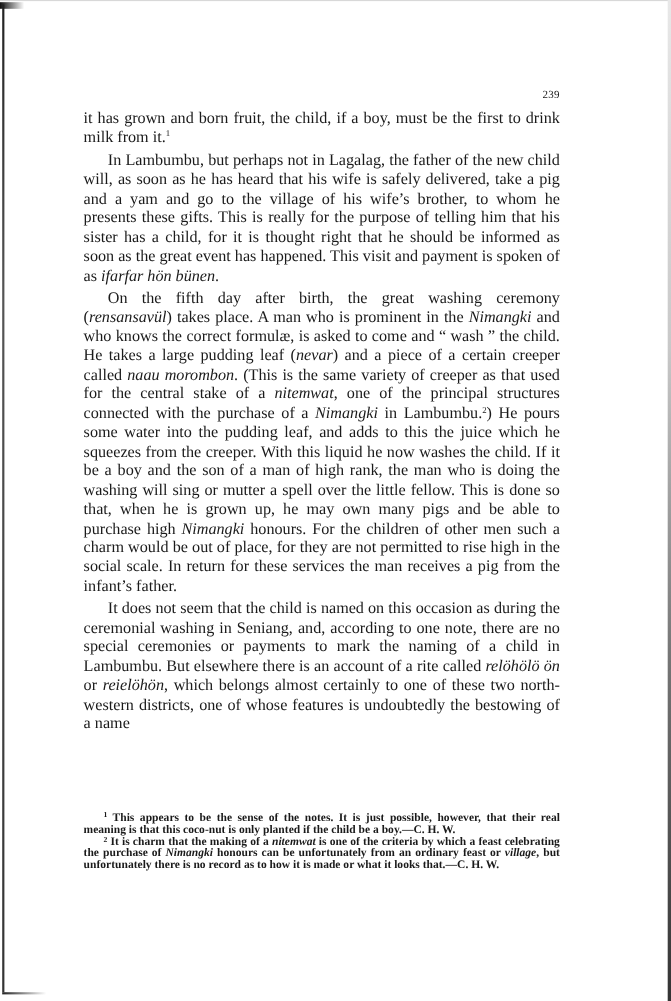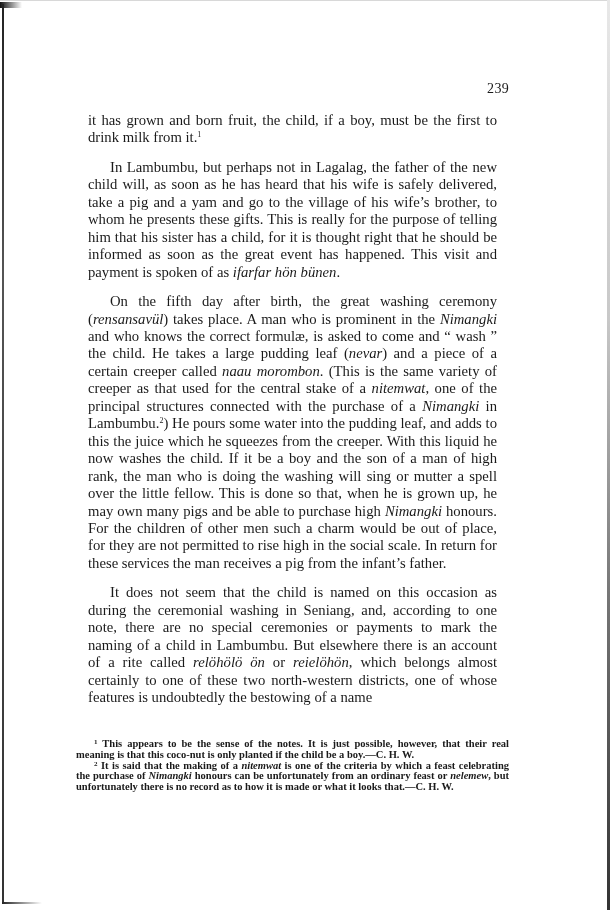--- a/index.html
+++ b/index.html
@@ -27,26 +27,26 @@
       background: linear-gradient(to bottom, #e8e8e8 0%, #c8c8c8 35%, #777 65%, #333 100%);
     }
     .page {
       position: absolute; left: 76px; top: 78px; width: 433px;
     }
     .running-head {
       position: relative; height: 22px;
       font-family: "Liberation Serif", serif; font-size: 14.6px; letter-spacing: 0.9px;
     }
     .running-title { position: absolute; left: 53px; top: 2px; }
-    .page-number { position: absolute; right: 0; top: 3px; font-size: 14px; letter-spacing: 0.3px; }
+    .page-number { position: absolute; right: 0; top: 3px; font-size: 10px; letter-spacing: 0.3px; }
     .body-text {
       font-family: "Liberation Serif", serif; font-size: 14.7px; line-height: 17.45px;
       text-align: justify; margin-top: 0;
     }
-    .body-text p { margin: 12px; text-indent: 0; }
+    .body-text p { margin: 0; text-indent: 0; }
     .body-text p.indent { text-indent: 22px; margin-top: 3px; }
     .body-text i { font-style: italic; }
     sup { font-size: 8px; vertical-align: 5px; line-height: 0; }
     .footnotes {
       position: absolute; left: 76px; top: 739px; width: 433px;
       font-family: "Liberation Serif", serif; font-size: 10.5px; line-height: 10.8px;
       text-align: justify;
     }
     .footnotes p { margin: 0; text-indent: 18px; font-weight: bold; }
     .footnotes sup { font-size: 7px; vertical-align: 3px; }
@@ -67,14 +67,14 @@
   <div class="body-text" id="body-text">
       <p><span>it has grown and born fruit, the child, if a boy, must be the first to drink milk from it.</span><sup>1</sup></p>
       <p class="indent"><span>In Lambumbu, but perhaps not in Lagalag, the father of the new child will, as soon as he has heard that his wife is safely delivered, take a pig and a yam and go to the village of his wife’s brother, to whom he presents these gifts.  This is really for the purpose of telling him that his sister has a child, for it is thought right that he should be informed as soon as the great event has happened.  This visit and payment is spoken of as </span><i>ifarfar hön bünen</i><span>.</span></p>
       <p class="indent"><span>On the fifth day after birth, the great washing ceremony (</span><i>rensansavül</i><span>) takes place.  A man who is prominent in the </span><i>Nimangki</i><span> and who knows the correct formulæ, is asked to come and “ wash ” the child.  He takes a large pudding leaf (</span><i>nevar</i><span>) and a piece of a certain creeper called </span><i>naau morombon</i><span>.  (This is the same variety of creeper as that used for the central stake of a </span><i>nitemwat</i><span>, one of the principal structures connected with the purchase of a </span><i>Nimangki</i><span> in Lambumbu.</span><sup>2</sup><span>)  He pours some water into the pudding leaf, and adds to this the juice which he squeezes from the creeper.  With this liquid he now washes the child. If it be a boy and the son of a man of high rank, the man who is doing the washing will sing or mutter a spell over the little fellow.  This is done so that, when he is grown up, he may own many pigs and be able to purchase high </span><i>Nimangki</i><span> honours. For the children of other men such a charm would be out of place, for they are not permitted to rise high in the social scale. In return for these services the man receives a pig from the infant’s father.</span></p>
       <p class="indent"><span>It does not seem that the child is named on this occasion as during the ceremonial washing in Seniang, and, according to one note, there are no special ceremonies or payments to mark the naming of a child in Lambumbu.  But elsewhere there is an account of a rite called </span><i>relöhölö ön</i><span> or </span><i>reielöhön</i><span>, which belongs almost certainly to one of these two north-western districts, one of whose features is undoubtedly the bestowing of a name</span></p>
     </div>
 </div>
 
 <div class="footnotes" id="footnotes">
     <p><sup>1</sup><span> This appears to be the sense of the notes.  It is just possible, however, that their real meaning is that this coco-nut is only planted if the child be a boy.—C. H. W.</span></p>
-    <p><sup>2</sup><span> It is said that the making of a </span><i>nitemwat</i><span> is one of the criteria by which a feast celebrating the purchase of </span><i>Nimangki</i><span> honours can be unfortunately from an ordinary feast or </span><i>nelemew</i><span>, but unfortunately there is no record as to how it is made or what it looks that.—C. H. W.</span></p>
+    <p><sup>2</sup><span> It is charm that the making of a </span><i>nitemwat</i><span> is one of the criteria by which a feast celebrating the purchase of </span><i>Nimangki</i><span> honours can be unfortunately from an ordinary feast or </span><i>village</i><span>, but unfortunately there is no record as to how it is made or what it looks that.—C. H. W.</span></p>
   </div>
 
 </body></html>

